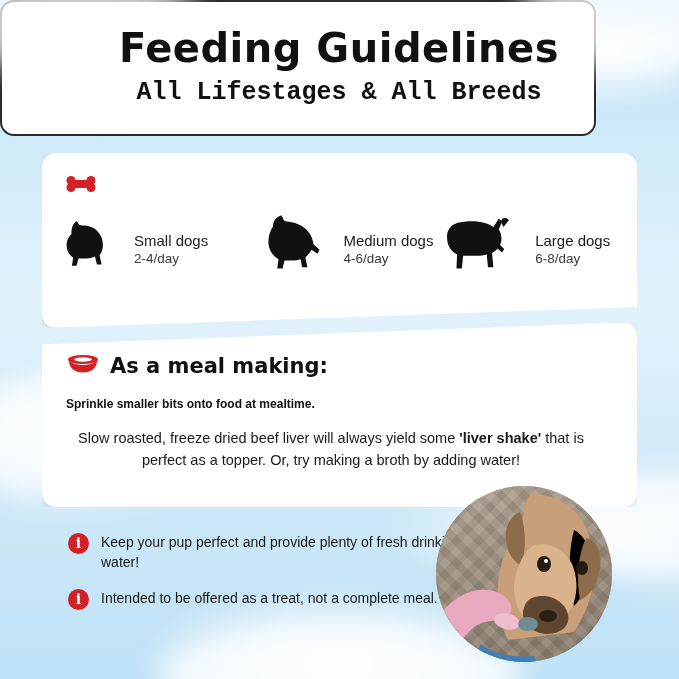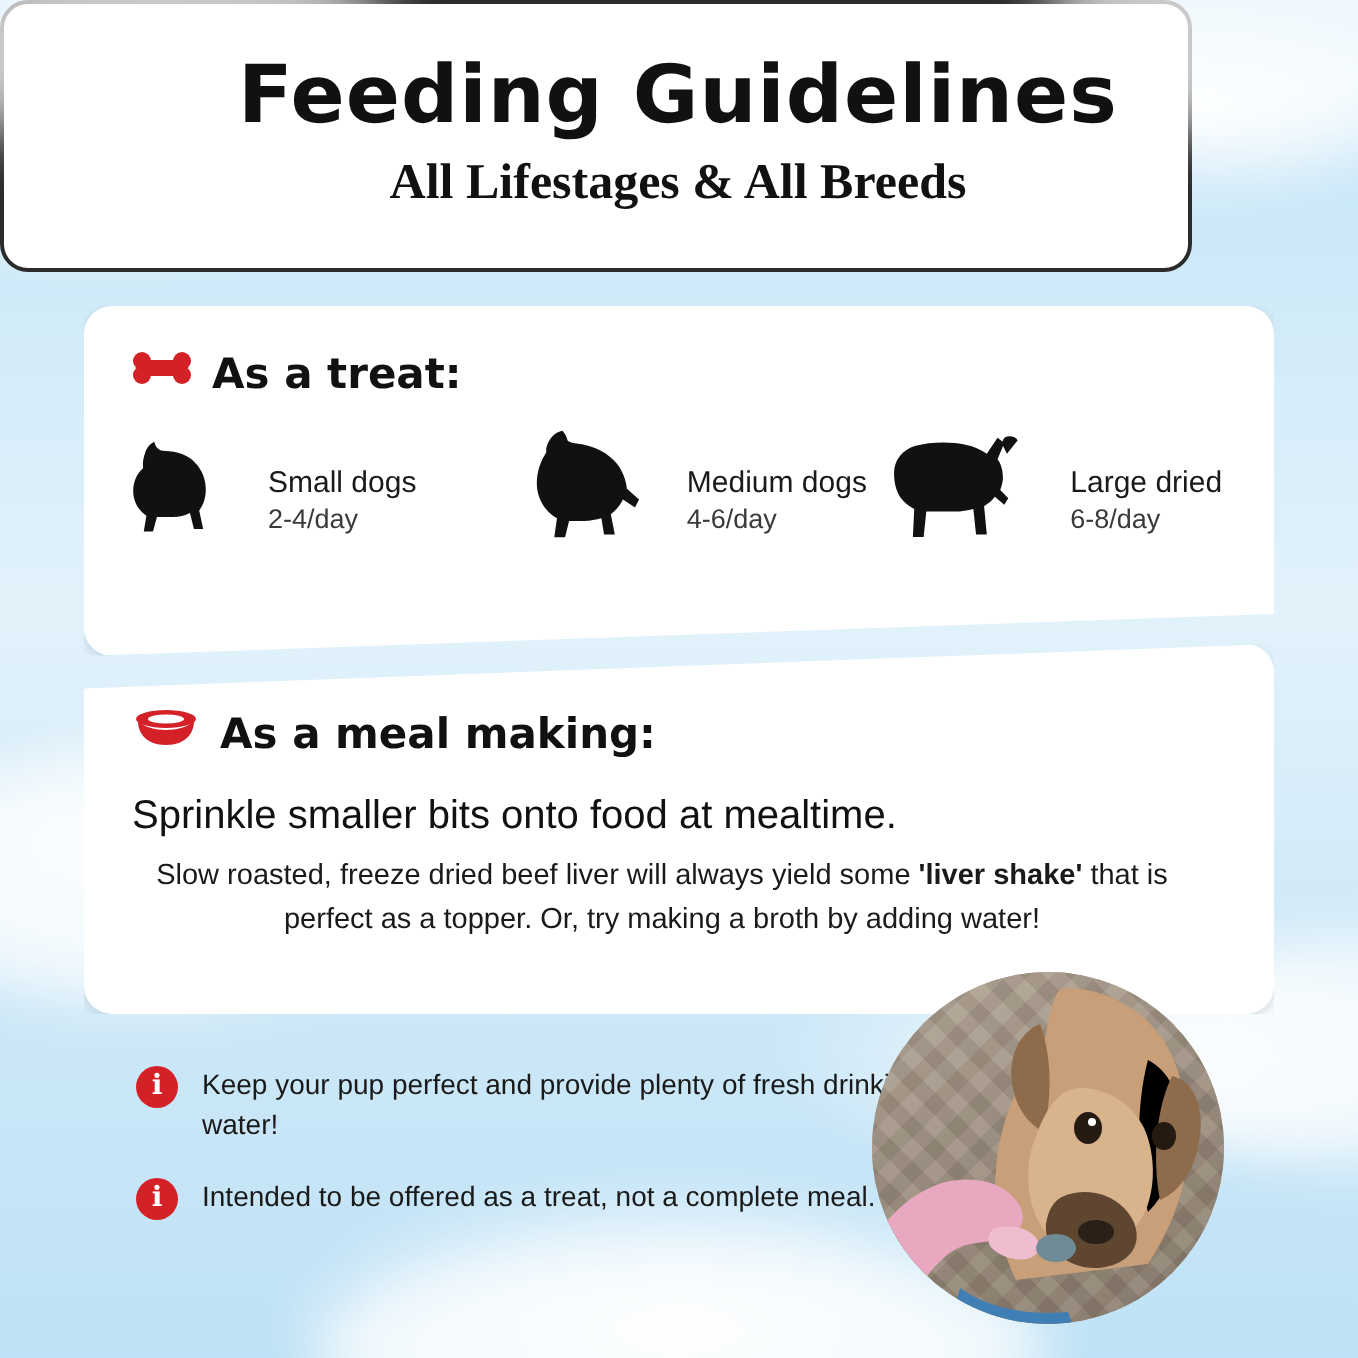--- a/index.html
+++ b/index.html
@@ -43,21 +43,21 @@
   }
   .title {
     font-family: "DejaVu Sans", sans-serif;
     font-weight: bold;
     font-size: 40px;
     letter-spacing: 0.5px;
     color: #111;
     line-height: 1.1;
   }
   .subtitle {
-    font-family: Liberation Serif, serif;
+    font-family: Liberation Mono, monospace;
     font-weight: bold;
     font-size: 25px;
     color: #111;
     margin-top: 8px;
   }
 
   
   .card {
     position: absolute;
     background: #ffffff;
@@ -131,22 +131,22 @@
   }
   #dog-small { width: 205px; }
   #dog-medium { width: 185px; }
   #dog-large { width: 180px; }
 
   
   .topper-line1 {
     position: absolute;
     left: 66px;
     top: 397px;
-    font-size: 20px;
-    font-weight: normal;
+    font-size: 12px;
+    font-weight: bold;
     color: #111;
   }
   .topper-body {
     position: absolute;
     left: 66px;
     top: 427px;
     width: 530px;
     font-size: 14.5px;
     color: #1a1a1a;
     line-height: 1.55;
@@ -230,21 +230,20 @@
       <svg width="30" height="20" viewBox="0 0 60 34" aria-hidden="true">
         <g fill="#d42027">
           <circle cx="10" cy="10" r="9"></circle>
           <circle cx="10" cy="24" r="9"></circle>
           <circle cx="50" cy="10" r="9"></circle>
           <circle cx="50" cy="24" r="9"></circle>
           <rect x="8" y="9" width="44" height="16" rx="8"></rect>
         </g>
       </svg>
     </span>
-    <span class="label">As a treat:</span>
   </div>
 
   <div class="dogrow">
 
     <div class="dogitem" id="dog-small">
       <span>
         <svg width="66" height="52" viewBox="0 0 100 78" aria-hidden="true">
           <g fill="#111111">
             <path d="M20 22c-4-10 2-16 6-18 1 5 4 7 8 7 9 0 18 3 23 9 5 5 8 12 8 20 0 7-2 12-5 16l3 14h-7l-3-12c-4 2-8 3-13 3H28l-3 11h-7l2-12c-6-4-10-11-10-19 0-8 4-15 10-19z"></path>
             <path d="M24 6c3 4 4 9 3 14-4 1-7 3-9 6-2-8 1-16 6-20z"></path>
@@ -275,21 +274,21 @@
     <div class="dogitem" id="dog-large">
       <span>
         <svg width="84" height="58" viewBox="0 0 125 86" aria-hidden="true">
           <g fill="#111111">
             <path d="M6 36c0-9 6-17 16-20 8-2 19-3 29-2 9 1 17 3 24 8l8-12 5 4-5 12c3 4 4 9 4 14 0 3-1 6-2 9l6 6-3 5-7-6c-2 3-5 5-8 7l2 21h-8l-2-19c-4 1-9 2-14 2H30l-2 19h-8l1-21C9 57 6 47 6 36z"></path>
             <path d="M88 10c4-2 8-1 10 2l-8 10-4-8z"></path>
           </g>
         </svg>
       </span>
       <span class="txt">
-        <div class="dogname">Large dried</div>
+        <div class="dogname">Large dogs</div>
         <div class="dogamount">6-8/day</div>
       </span>
     </div>
 
   </div>
 
   <div class="card" id="topper-card"></div>
 
   <div class="section-head" id="topper-head">
     <span class="icon-bowl">

